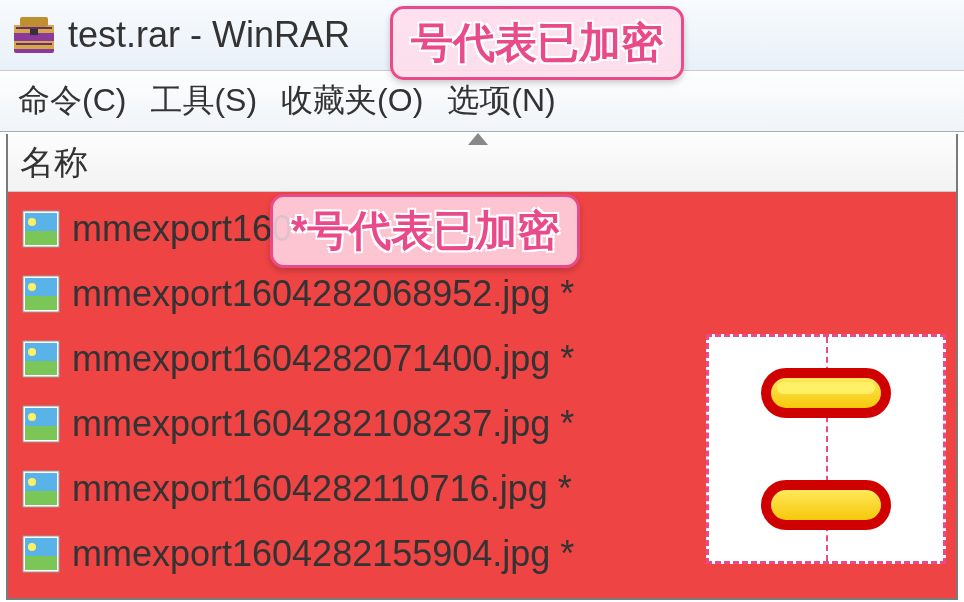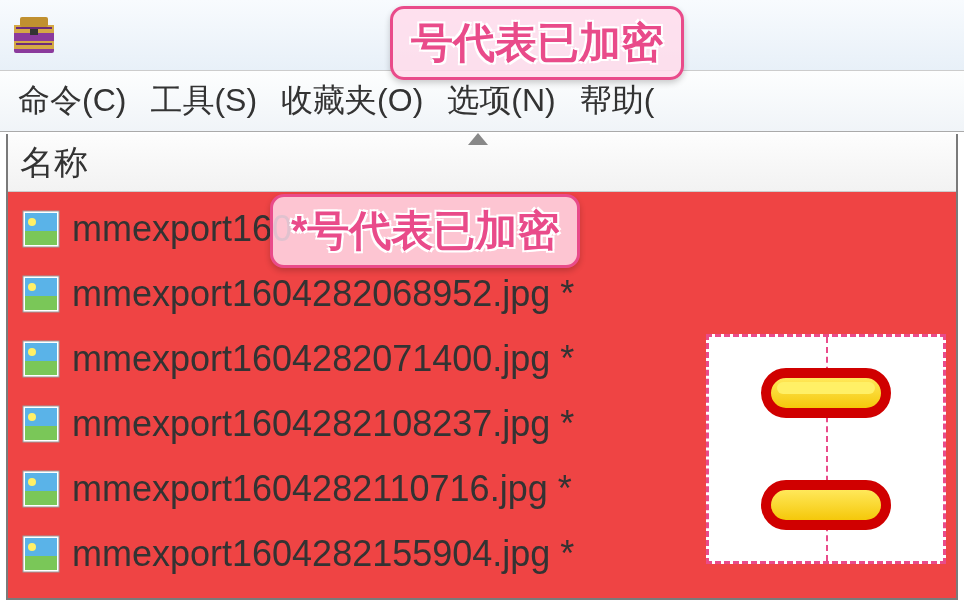--- a/index.html
+++ b/index.html
@@ -172,28 +172,28 @@
 <div class="titlebar">
   <svg class="app-icon" viewBox="0 0 48 48">
     <rect x="4" y="14" width="40" height="28" fill="#8b3a9c" rx="2"></rect>
     <rect x="4" y="14" width="40" height="8" fill="#d4a845"></rect>
     <rect x="4" y="30" width="40" height="8" fill="#d4a845"></rect>
     <rect x="10" y="6" width="28" height="10" fill="#c09030" rx="2"></rect>
     <rect x="20" y="18" width="8" height="6" fill="#333"></rect>
     <rect x="6" y="16" width="36" height="2" fill="#6a2a7a"></rect>
     <rect x="6" y="32" width="36" height="2" fill="#6a2a7a"></rect>
   </svg>
+  <span class="title-text">test.rar - WinRAR</span>
 </div>
 
 <div class="menubar">
   <span class="menu-item">命令(C)</span>
   <span class="menu-item">工具(S)</span>
   <span class="menu-item">收藏夹(O)</span>
   <span class="menu-item">选项(N)</span>
-  <span class="menu-item">帮助(</span>
 </div>
 
 <div class="content-area">
   <div class="column-header">
     <span>名称</span>
     <div class="header-arrow"></div>
   </div>
   <div class="file-list">
     <div class="file-row">
       <svg class="file-icon" viewBox="0 0 38 38">

